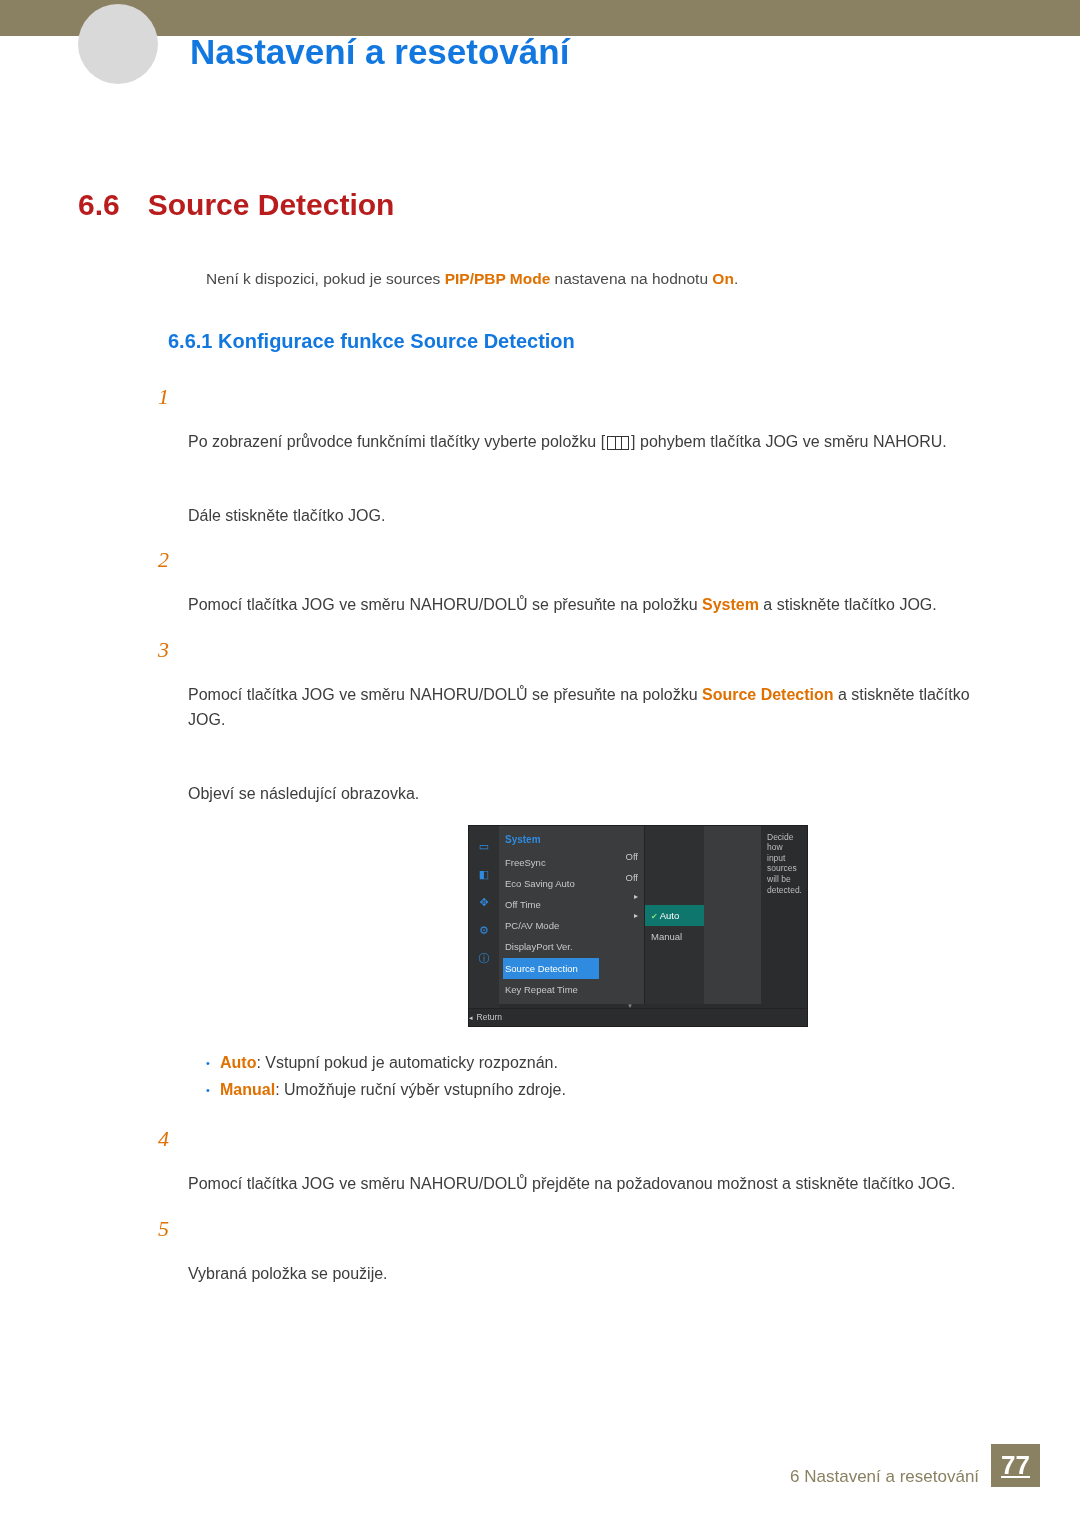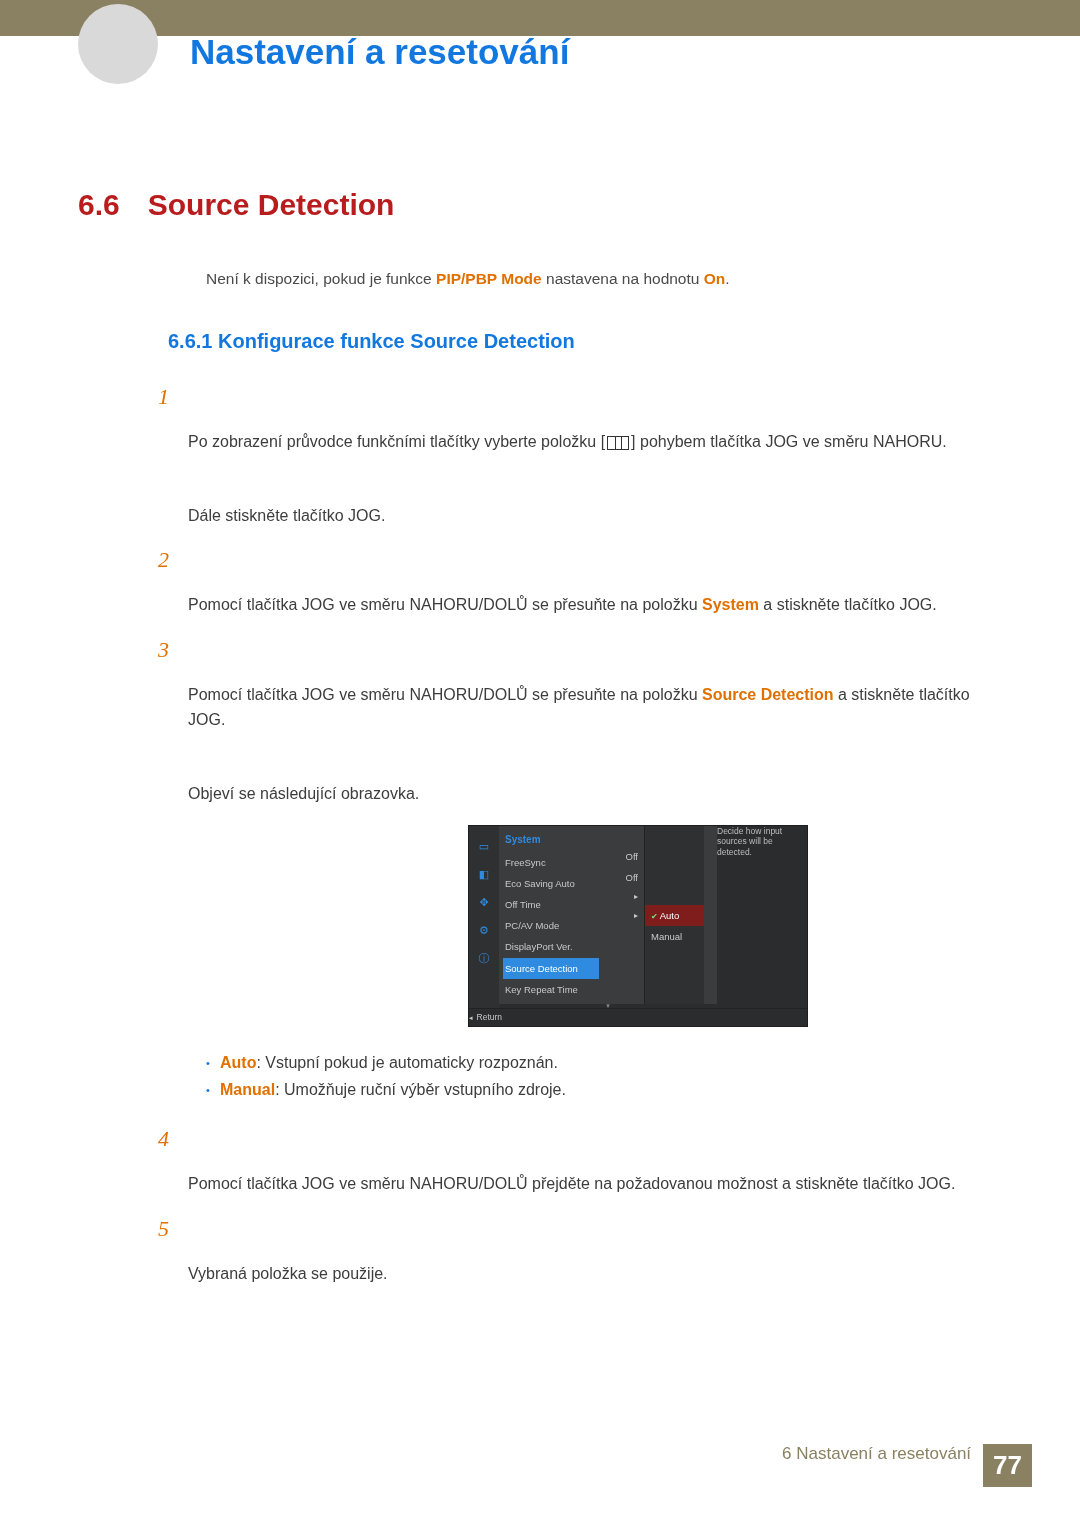--- a/index.html
+++ b/index.html
@@ -186,27 +186,28 @@
     width: 60px;
     background: #2e3031;
     border-left: 1px solid #222;
     padding: 4px 0;
   }
   .osd-submenu .sub-item {
     padding: 3px 6px;
     font-size: 9.5px;
   }
   .osd-submenu .sub-item.active {
-    background: #7f1d1d;
+    background: #0f766e;
     color: #fff;
   }
   .osd-submenu .check { color: #7fe07f; margin-right: 2px; font-size: 8px;}
   .osd-hint {
-    width: 90px;
+    width: 46px;
     background: #2a2c2d;
+    padding: 6px;
     font-size: 8.5px;
     color: #bdbdbd;
     line-height: 1.25;
   }
   .osd-footer {
     background: #2a2c2d;
     height: 18px;
     display: flex;
     align-items: center;
     padding-right: 8px;
@@ -237,54 +238,55 @@
     position: absolute;
     left: 0;
     color: #1278e0;
     font-size: 11px;
     top: 5px;
   }
 
   .footer {
     position: absolute;
     bottom: 40px;
-    right: 48px;
-    display: flex;
-    align-items: flex-start;
+    right: 40px;
+    display: flex;
+    align-items: flex-end;
     gap: 12px;
   }
   .footer-label {
     color: #8a8062;
     font-size: 17px;
   }
   .footer-page {
     background: #8a8062;
     color: #fff;
     font-weight: bold;
     font-size: 26px;
     padding: 6px 10px;
+    text-decoration: underline;
   }
 </style>
 </head>
 <body>
 
 <div class="top-bar"></div>
 <div class="chapter-circle"></div>
 <div class="chapter-title">Nastavení a resetování</div>
 
 <div class="content">
 
   <div class="section-head">
     <span class="section-num">6.6</span>
     <span class="section-name">Source Detection</span>
   </div>
 
 
   <div class="note-indent">
-    <span>Není k dispozici, pokud je funkce </span><span class="hl">PIP/PBP Mode</span><span> nastavena na hodnotu </span><span class="hl">On</span><span>.</span>
+    <span>Není k dispozici, pokud je sources </span><span class="hl">PIP/PBP Mode</span><span> nastavena na hodnotu </span><span class="hl">On</span><span>.</span>
   </div>
 
   <div class="subsection">6.6.1   Konfigurace funkce Source Detection</div>
 
   <div class="step">
     <div class="step-num">1</div>
     <div class="step-body">
       <p>
         <span>Po zobrazení průvodce funkčními tlačítky vyberte položku [</span><span class="menu-icon-inline"></span><span>] pohybem tlačítka JOG ve směru NAHORU.</span>
       </p>

